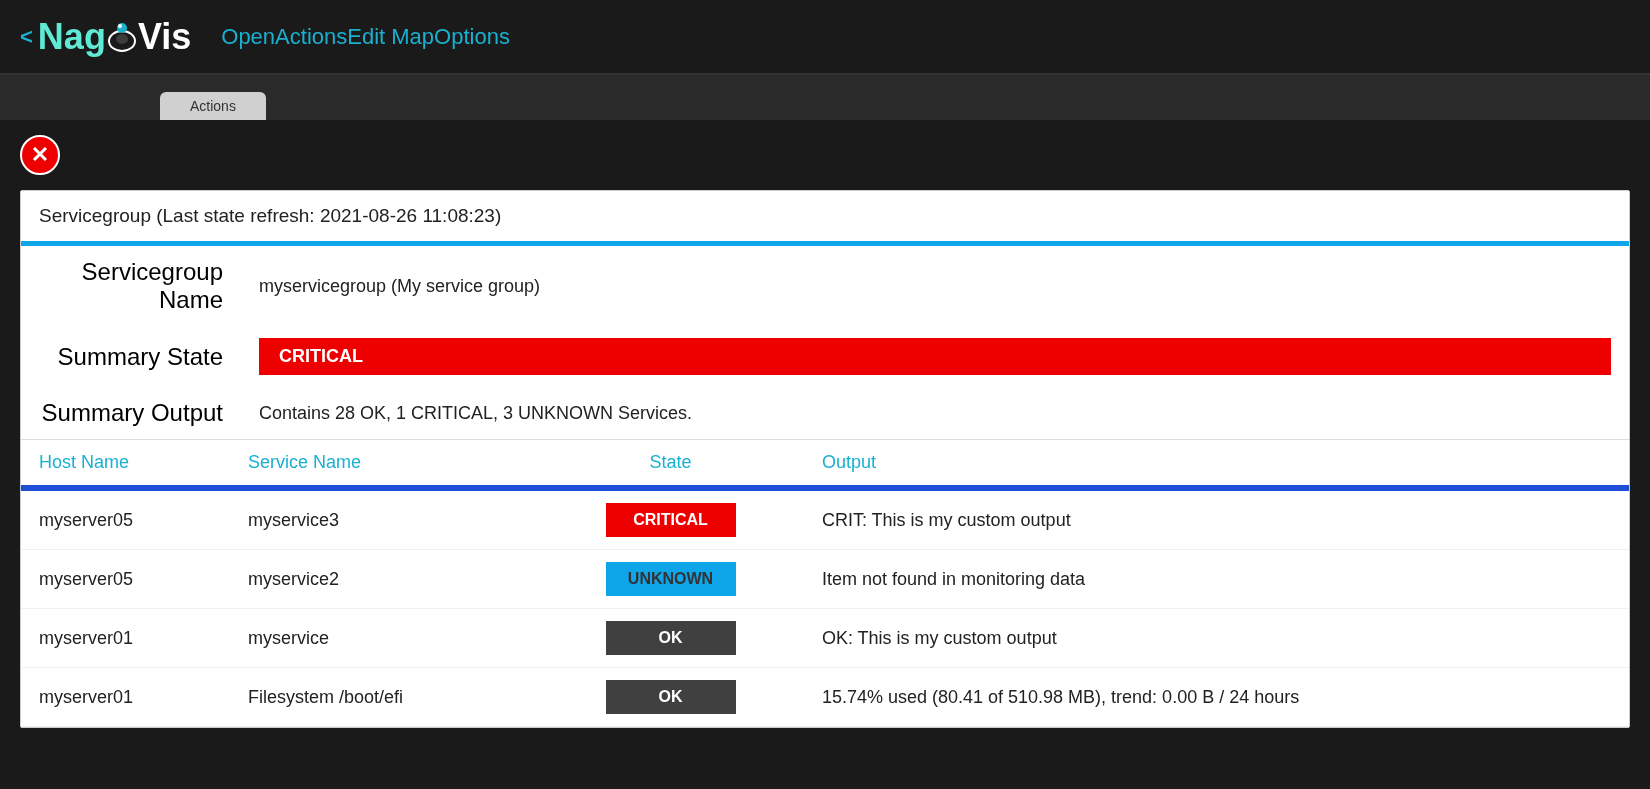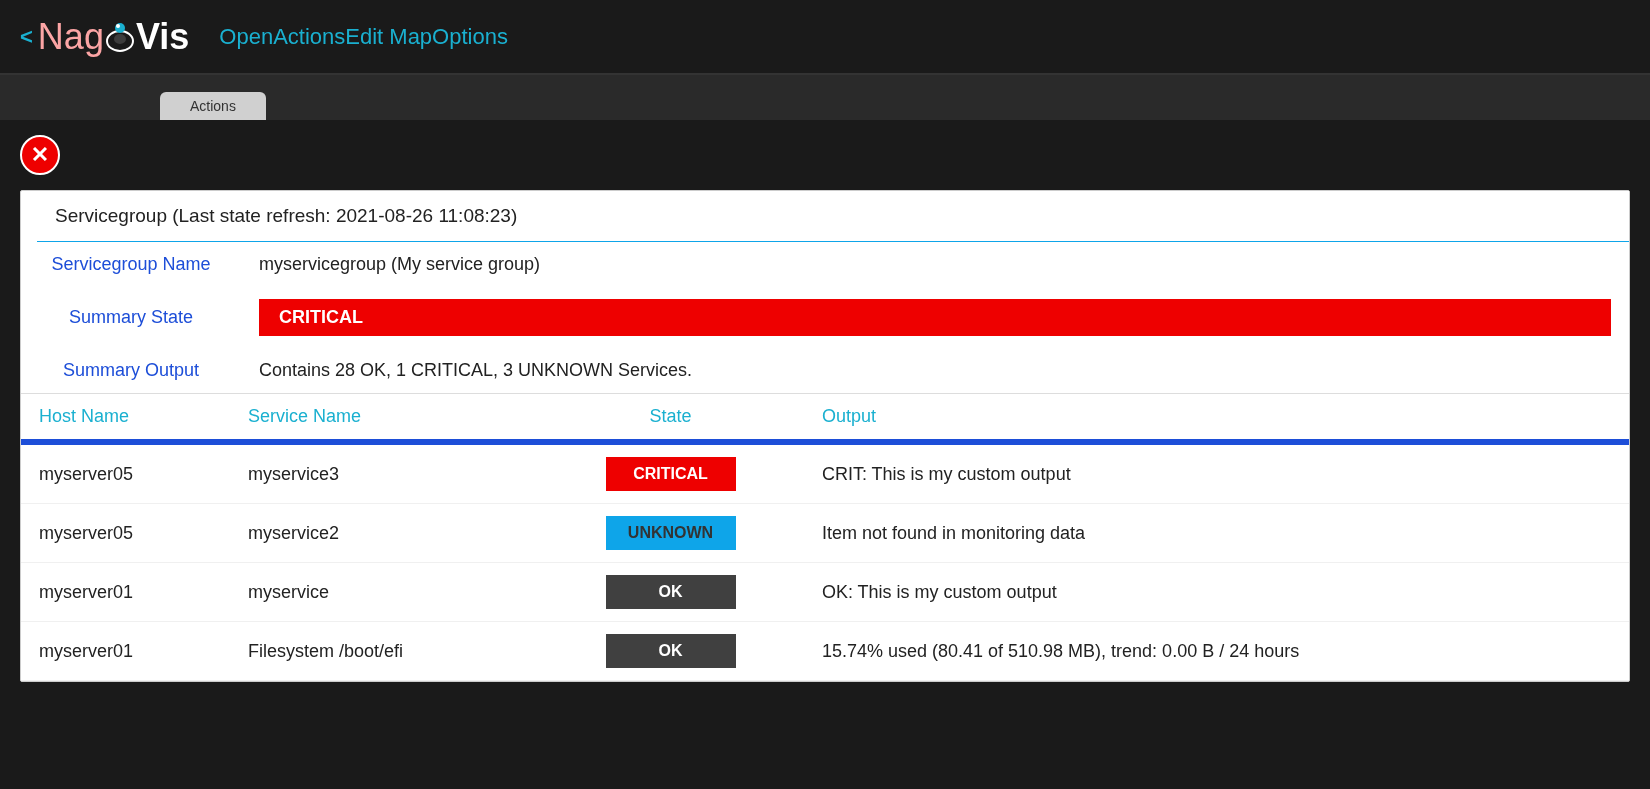--- a/index.html
+++ b/index.html
@@ -94,38 +94,37 @@
       background: white;
       border: 1px solid #ccc;
       border-radius: 2px;
     }
 
     .popup-header {
       padding: 14px 18px;
       font-size: 19px;
       color: #222;
       background: white;
-      border-bottom: 1px solid #0ea5e9;
-      margin-left: 16px;
+      border-bottom: 5px solid #0ea5e9;
     }
 
     .info-table {
       width: 100%;
       border-collapse: collapse;
     }
     .info-table td {
       padding: 12px 18px;
       font-size: 18px;
       vertical-align: middle;
     }
     .info-table .label-cell {
-      color: #1d4ed8;
-      text-align: center;
+      color: #000000;
+      text-align: right;
       width: 220px;
-      font-size: 18px;
+      font-size: 24px;
     }
     .info-table .value-cell {
       color: #222;
     }
     .critical-badge {
       background: #e00;
       color: white;
       padding: 8px 20px;
       font-size: 18px;
       font-weight: bold;
@@ -176,21 +175,21 @@
     .state-critical { background: #e00; }
     .state-unknown { background: #0ea5e9; color: #333; }
     .state-ok { background: #404040; }
   </style>
 </head>
 <body>
 
 <div class="navbar">
   <div class="nav-logo">
     <span class="nav-back">&lt;</span>
-    <span style="font-size:36px;font-weight:normal;color:#fca5a5;">Nag</span>
+    <span style="font-size:36px;font-weight:bold;color:#5eead4;">Nag</span>
 
     <svg class="logo-eye" viewBox="0 0 32 32" xmlns="http://www.w3.org/2000/svg">
       <ellipse cx="16" cy="20" rx="13" ry="10" fill="#1a1a1a" stroke="white" stroke-width="2"></ellipse>
       <ellipse cx="16" cy="20" rx="8" ry="6" fill="#1a1a1a"></ellipse>
       <circle cx="16" cy="7" r="5" fill="#1ab0d0"></circle>
       <circle cx="14" cy="5" r="2" fill="white"></circle>
 
       <ellipse cx="16" cy="18" rx="6" ry="5" fill="white" opacity="0.15"></ellipse>
     </svg>
     <span style="font-size:36px;font-weight:bold;color:white;">Vis</span>

